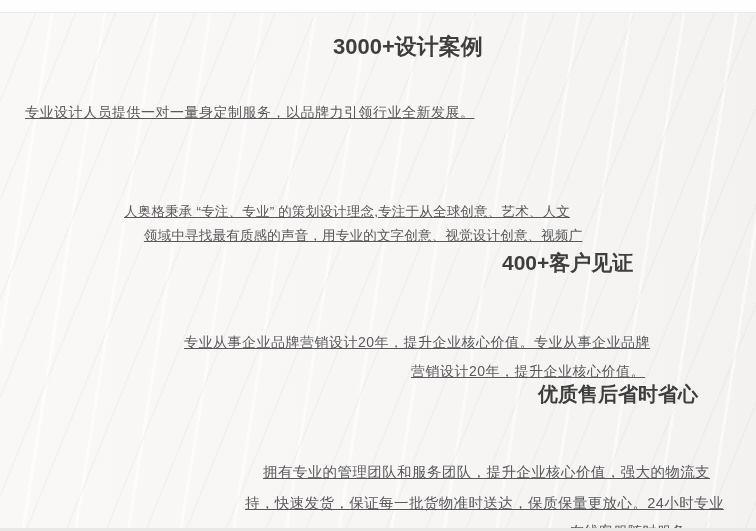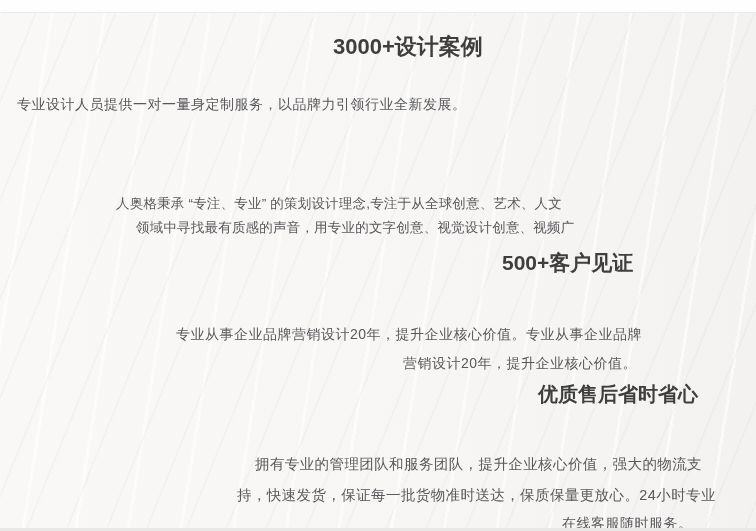--- a/index.html
+++ b/index.html
@@ -43,25 +43,26 @@
   .heading {
     position: absolute;
     margin: 0;
     font-weight: bold;
     color: #3e3e3e;
     white-space: nowrap;
     line-height: 1;
   }
   .bodyline {
     position: absolute;
-    margin: 8px;
+    margin: 16px;
     color: #59595c;
     white-space: nowrap;
     line-height: 1;
     letter-spacing: 0.5px;
+    text-decoration: underline;
   }
   .h1 { left: 333px; top: 16px;  font-size: 22px; margin-top: 20px; }
   .h2 { left: 425px; top: 129px; font-size: 22px; }
   .h3 { left: 502px; top: 252px; font-size: 21px; }
   .h4 { left: 538px; top: 384px; font-size: 20px; text-align: right; }
 
   .s0l0 { left: 9px;   top: 89px;  font-size: 14px; }
   .s1l0 { left: 108px; top: 189px; font-size: 13.5px; letter-spacing: 0.2px; }
   .s1l1 { left: 128px; top: 213px; font-size: 13.5px; letter-spacing: 0.2px; }
   .s2l0 { left: 168px; top: 319px; font-size: 14px; text-align: right; }
@@ -76,21 +77,21 @@
 <div class="page">
   <div class="texture"></div>
   <div class="top-strip"></div>
 
   <h2 class="heading h1">3000+设计案例</h2>
   <p class="bodyline s0l0">专业设计人员提供一对一量身定制服务，以品牌力引领行业全新发展。</p>
 
   <p class="bodyline s1l0">人奥格秉承 “专注、专业” 的策划设计理念,专注于从全球创意、艺术、人文</p>
   <p class="bodyline s1l1">领域中寻找最有质感的声音，用专业的文字创意、视觉设计创意、视频广</p>
 
-  <h2 class="heading h3">500+客户见证</h2>
+  <h2 class="heading h3">400+客户见证</h2>
   <p class="bodyline s2l0">专业从事企业品牌营销设计20年，提升企业核心价值。专业从事企业品牌</p>
   <p class="bodyline s2l1">营销设计20年，提升企业核心价值。</p>
 
   <h2 class="heading h4">优质售后省时省心</h2>
   <p class="bodyline s3l0">拥有专业的管理团队和服务团队，提升企业核心价值，强大的物流支</p>
   <p class="bodyline s3l1">持，快速发货，保证每一批货物准时送达，保质保量更放心。24小时专业</p>
   <p class="bodyline s3l2">在线客服随时服务。</p>
 
   <div class="bottom-strip"></div>
 </div>

